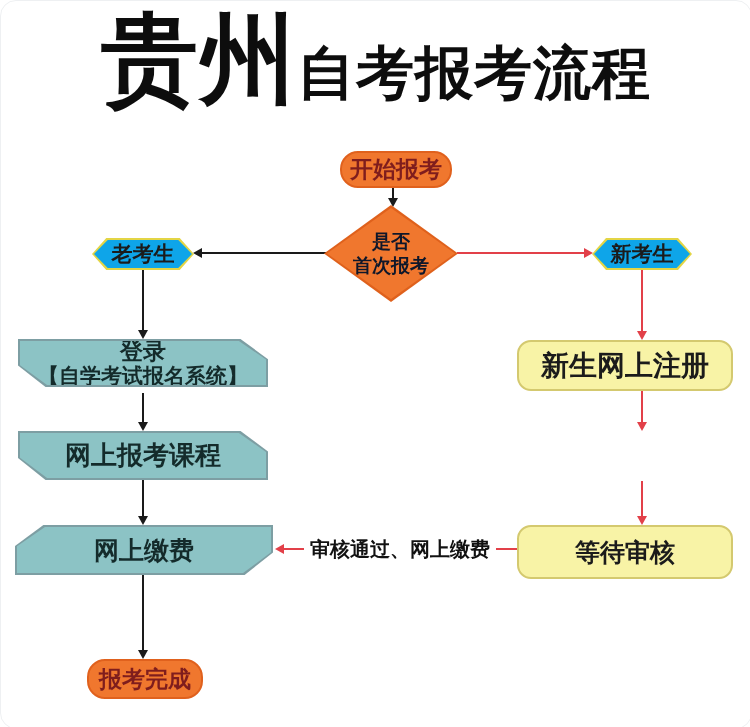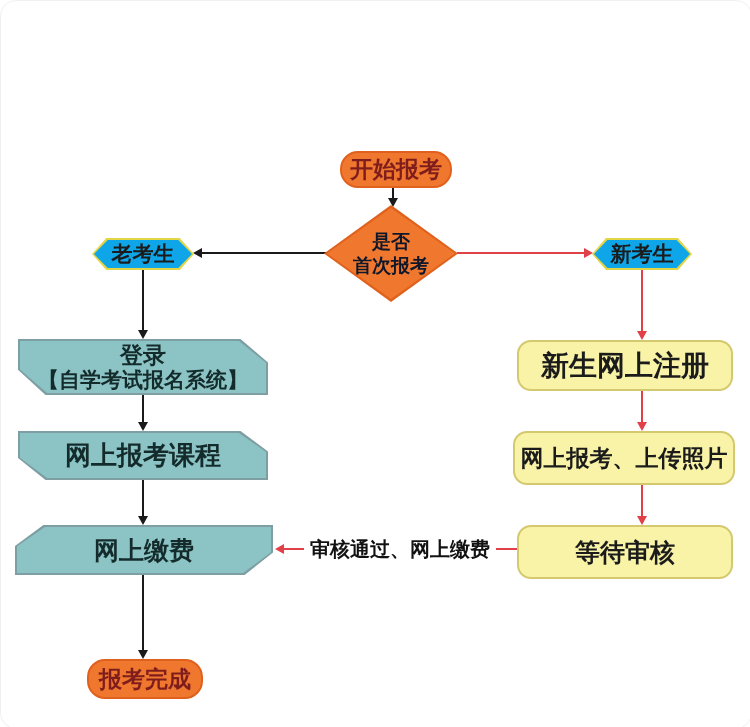--- a/index.html
+++ b/index.html
@@ -70,20 +70,24 @@
   
   .midlabel{position:absolute;left:399px;top:548px;transform:translate(-50%,-50%);
             background:#ffffff;padding:0 6px;font-size:20px;font-weight:bold;
             color:#111;white-space:nowrap;}
 </style>
 </head>
 <body>
 
 <div class="canvas">
 
+  <div class="title">
+    <span class="t1">贵州</span>
+    <span class="t2">自考报考流程</span>
+  </div>
 
   <div class="line black" style="left:391px;top:183px;width:2px;height:15px;"></div>
   <div class="ah ah-down-k" style="left:387px;top:197px;"></div>
 
   <div class="line black" style="left:201px;top:251px;width:124px;height:2px;"></div>
   <div class="ah ah-left-k" style="left:192px;top:247px;"></div>
 
   <div class="line red" style="left:456px;top:251px;width:127px;height:2px;"></div>
   <div class="ah ah-right-r" style="left:583px;top:247px;"></div>
 
@@ -122,36 +126,35 @@
   </div>
 
   <div class="shape-outer hex-o" style="left:91px;top:237px;width:102px;height:32px;">
     <div class="shape-inner hex-i">老考生</div>
   </div>
 
   <div class="shape-outer hex-o" style="left:591px;top:237px;width:100px;height:32px;">
     <div class="shape-inner hex-i">新考生</div>
   </div>
 
-  <div class="shape-outer teal-a-o" style="left:17px;top:338px;width:250px;height:56px;">
+  <div class="shape-outer teal-a-o" style="left:17px;top:338px;width:250px;height:48px;">
     <div class="shape-inner teal-a-i" style="line-height:1.15;">
       <span style="font-size:23px;">登录</span>
       <span style="font-size:21px;white-space:nowrap;">【自学考试报名系统】</span>
     </div>
   </div>
 
   <div class="shape-outer teal-a-o" style="left:17px;top:430px;width:250px;height:49px;">
     <div class="shape-inner teal-a-i" style="font-size:26px;">网上报考课程</div>
   </div>
 
   <div class="shape-outer teal-b-o" style="left:14px;top:524px;width:258px;height:50px;">
     <div class="shape-inner teal-b-i">网上缴费</div>
   </div>
 
   <div class="node pill" style="left:86px;top:658px;width:112px;height:36px;font-size:23px;">报考完成</div>
 
   <div class="node ybox" style="left:516px;top:339px;width:212px;height:47px;">新生网上注册</div>
 
-  <div class="node ybox" style="left:512px;top:430px;width:218px;height:50px;font-size:23px;white-space:nowrap;">网上报考、上传照片</div>
 
   <div class="node ybox" style="left:516px;top:524px;width:212px;height:50px;font-size:25px;">等待审核</div>
 
 </div>
 
 </body></html>

